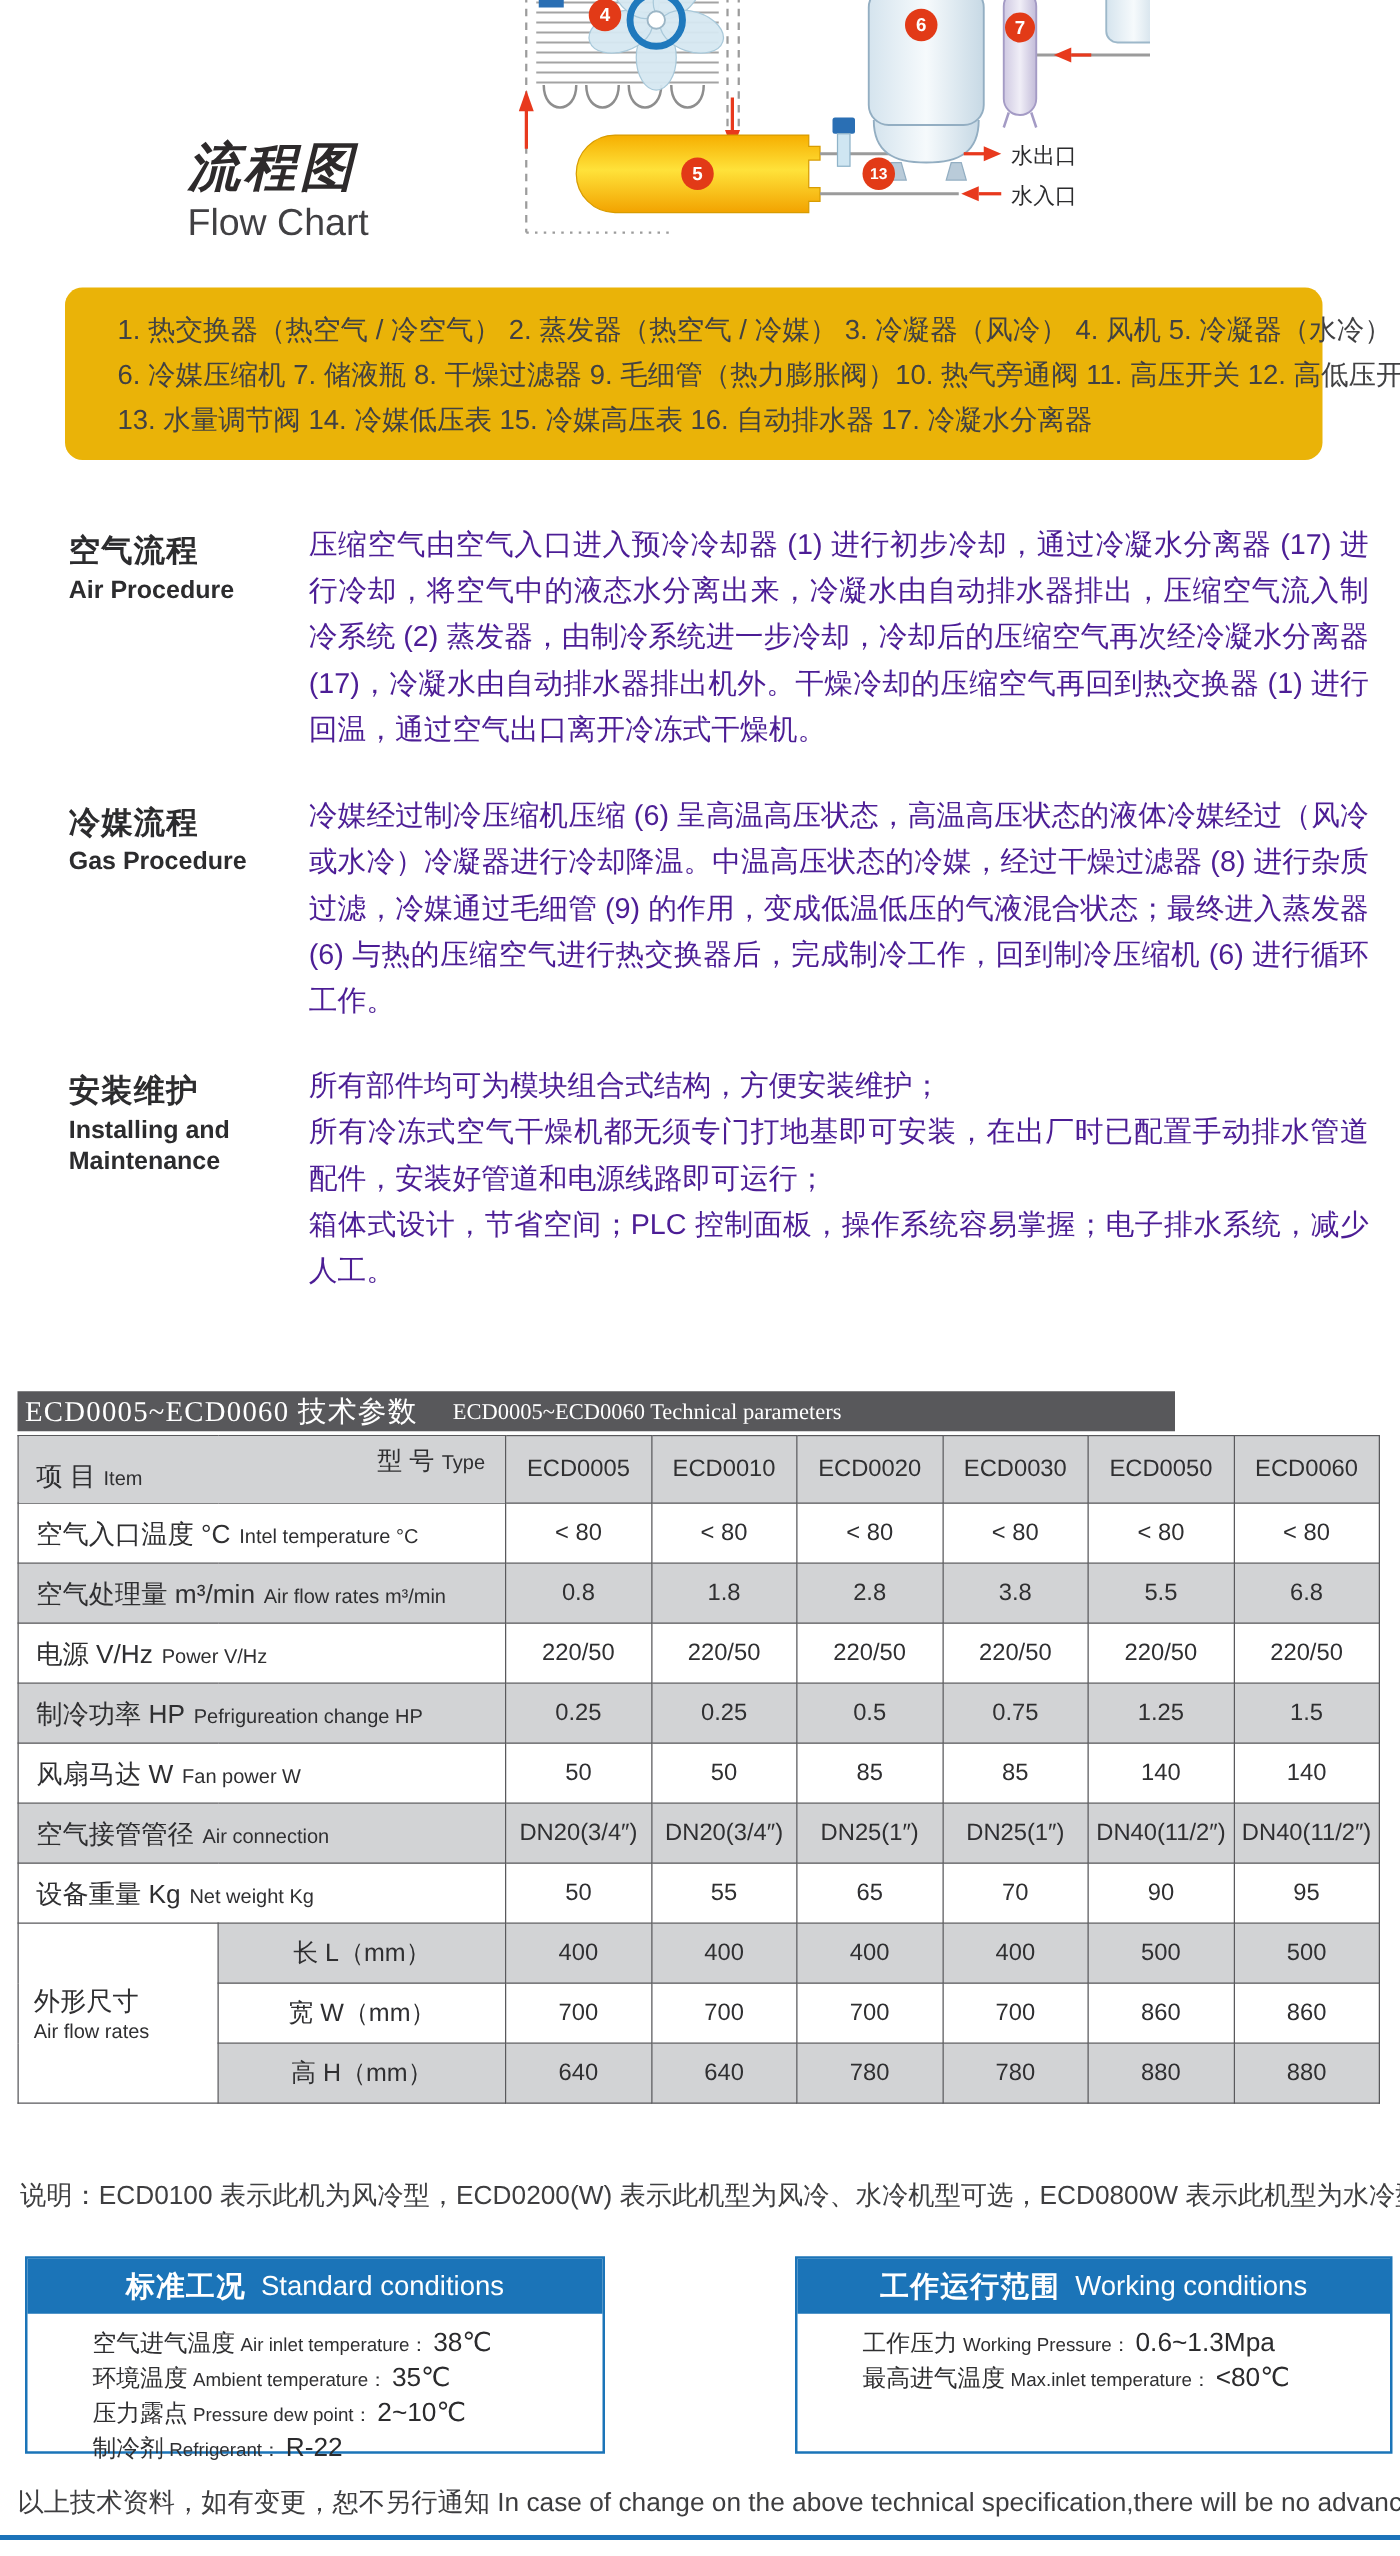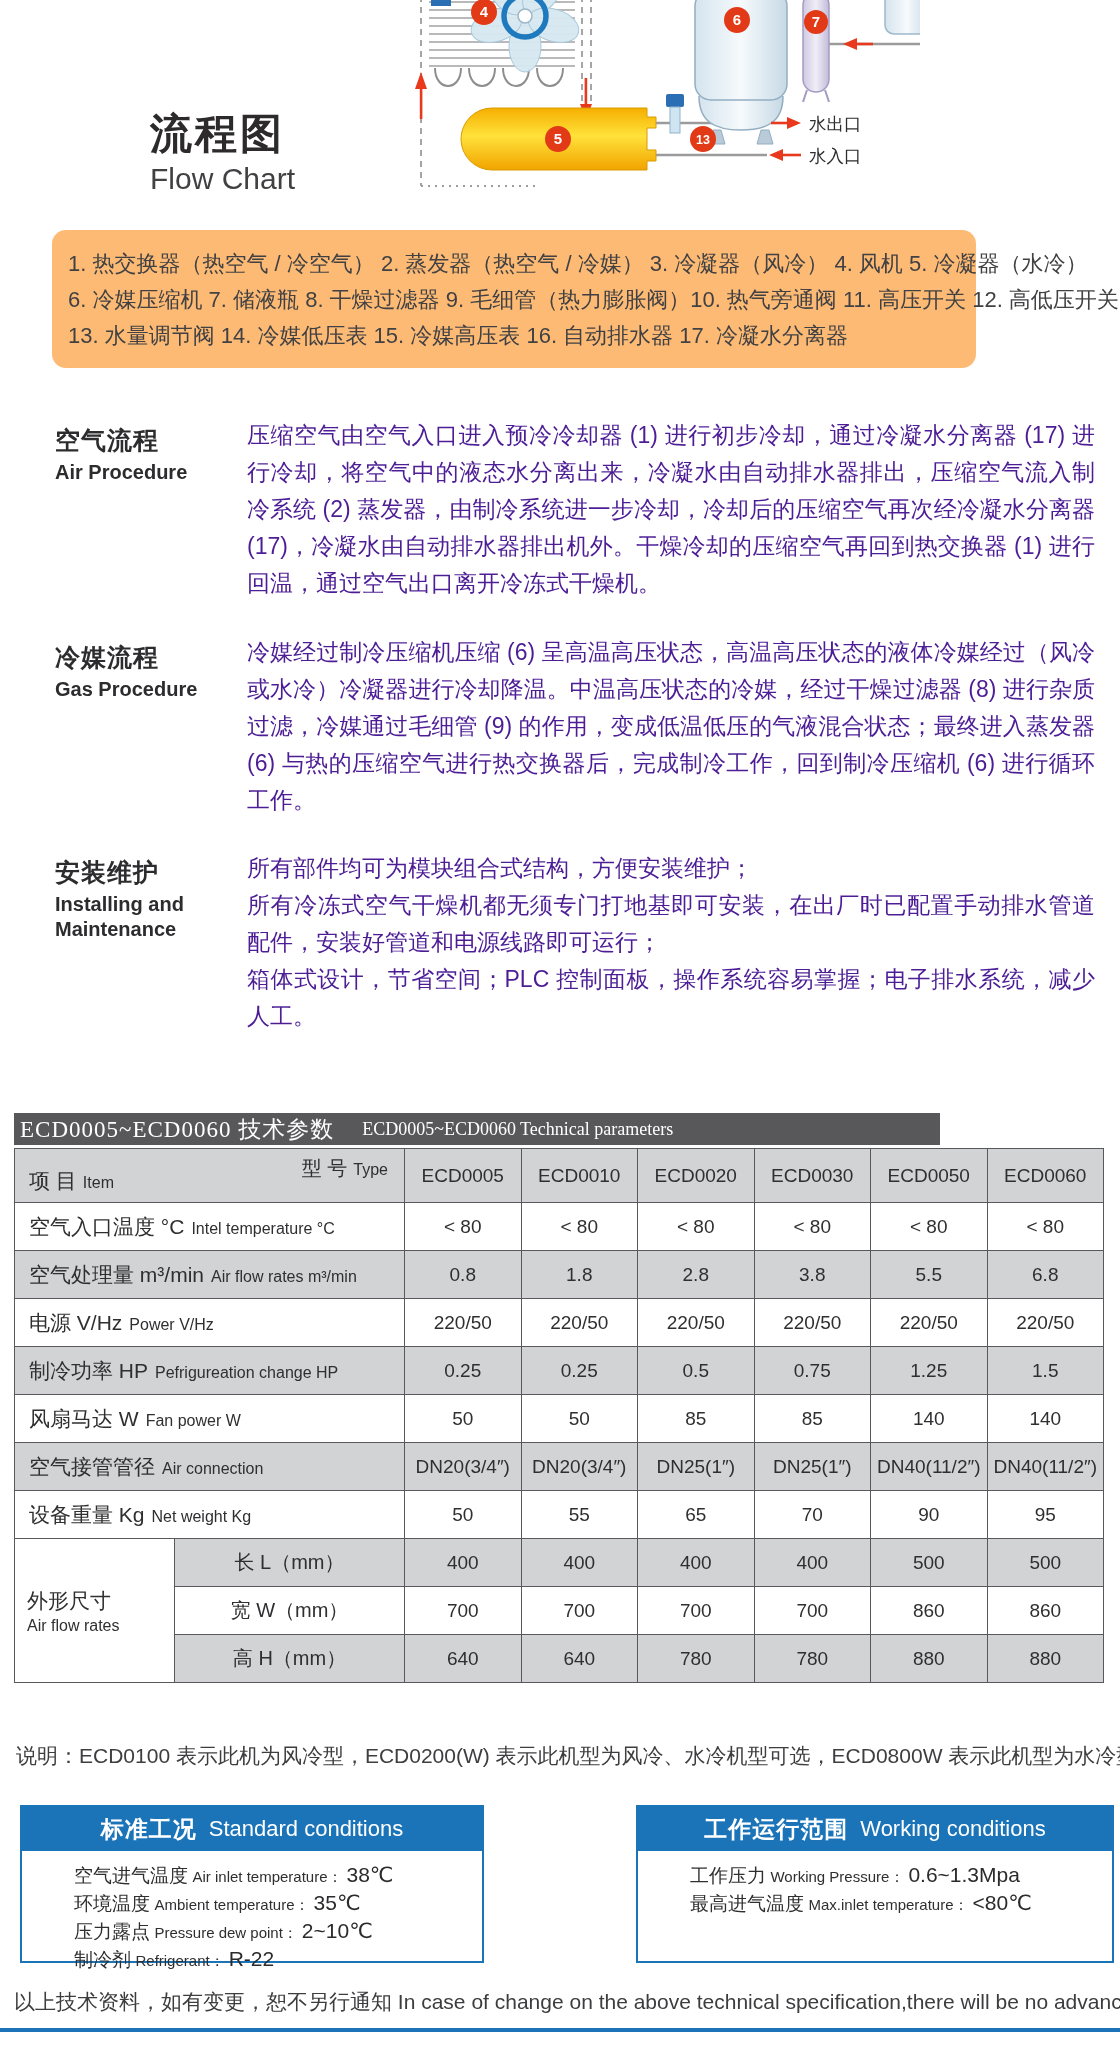--- a/index.html
+++ b/index.html
@@ -1,31 +1,31 @@
 <!DOCTYPE html>
 <html><head>
 <meta charset="utf-8">
 <style>
   html,body{margin:0;padding:0;background:#fff;}
   .page{position:relative;width:1120px;height:2045px;background:#fff;overflow:hidden;
         font-family:"Liberation Sans","DejaVu Sans",sans-serif;color:#3c3c3e;}
 
   
   .fc-title{position:absolute;left:150px;top:106px;}
-  .fc-title .cn{font-size:42px;font-weight:bold;color:#2d2a2b;letter-spacing:3px;}
+  .fc-title .cn{font-size:42px;font-weight:bold;color:#2d2a2b;letter-spacing:3px;font-style:italic;}
   .fc-title .en{font-size:30px;color:#414043;margin-top:0;}
 
   svg.diagram{position:absolute;left:415px;top:0;}
   svg.diagram text.wlabel{font-size:17.5px;fill:#2c2c2e;}
   svg.diagram text.bnum{fill:#fff;font-weight:bold;font-size:15px;text-anchor:middle;}
   svg.diagram text.bnum.small{font-size:12.5px;}
 
   
-  .legend{position:absolute;left:52px;top:230px;width:924px;height:138px;background:#fdba74;
-          border-radius:14px;box-sizing:border-box;padding:16px 20px 0 16px;}
+  .legend{position:absolute;left:52px;top:230px;width:1006px;height:138px;background:#eab308;
+          border-radius:14px;box-sizing:border-box;padding:16px 20px 0 42px;}
   .legend .line{font-size:22px;color:#414143;line-height:36px;white-space:nowrap;}
 
   
   .sec-label{position:absolute;left:55px;width:188px;}
   .sec-label .cn{font-size:25px;font-weight:bold;color:#2c2c2e;letter-spacing:1px;}
   .sec-label .en{font-size:20px;font-weight:bold;color:#2c2c2e;line-height:25px;margin-top:3px;}
   .sec-body{position:absolute;left:247px;width:848px;font-size:23px;line-height:37px;
             color:#4c1d95;text-align:justify;}
   .sec-body p{margin:0;}
   #sec-air-label{top:424px;} #sec-air-body{top:417px;}

